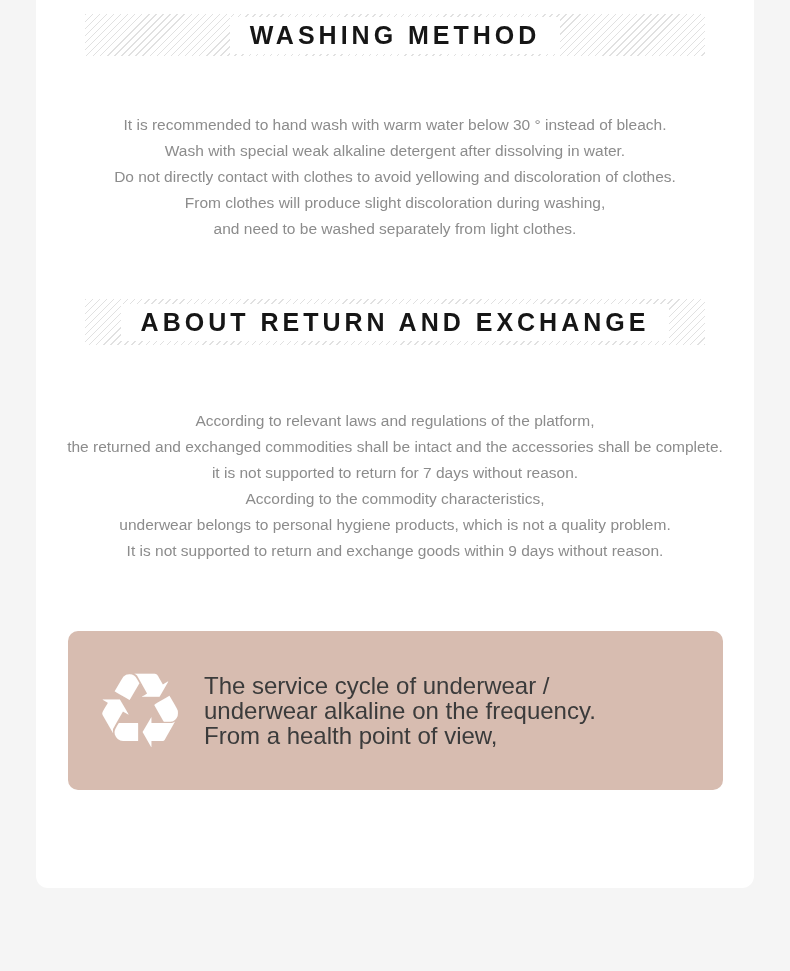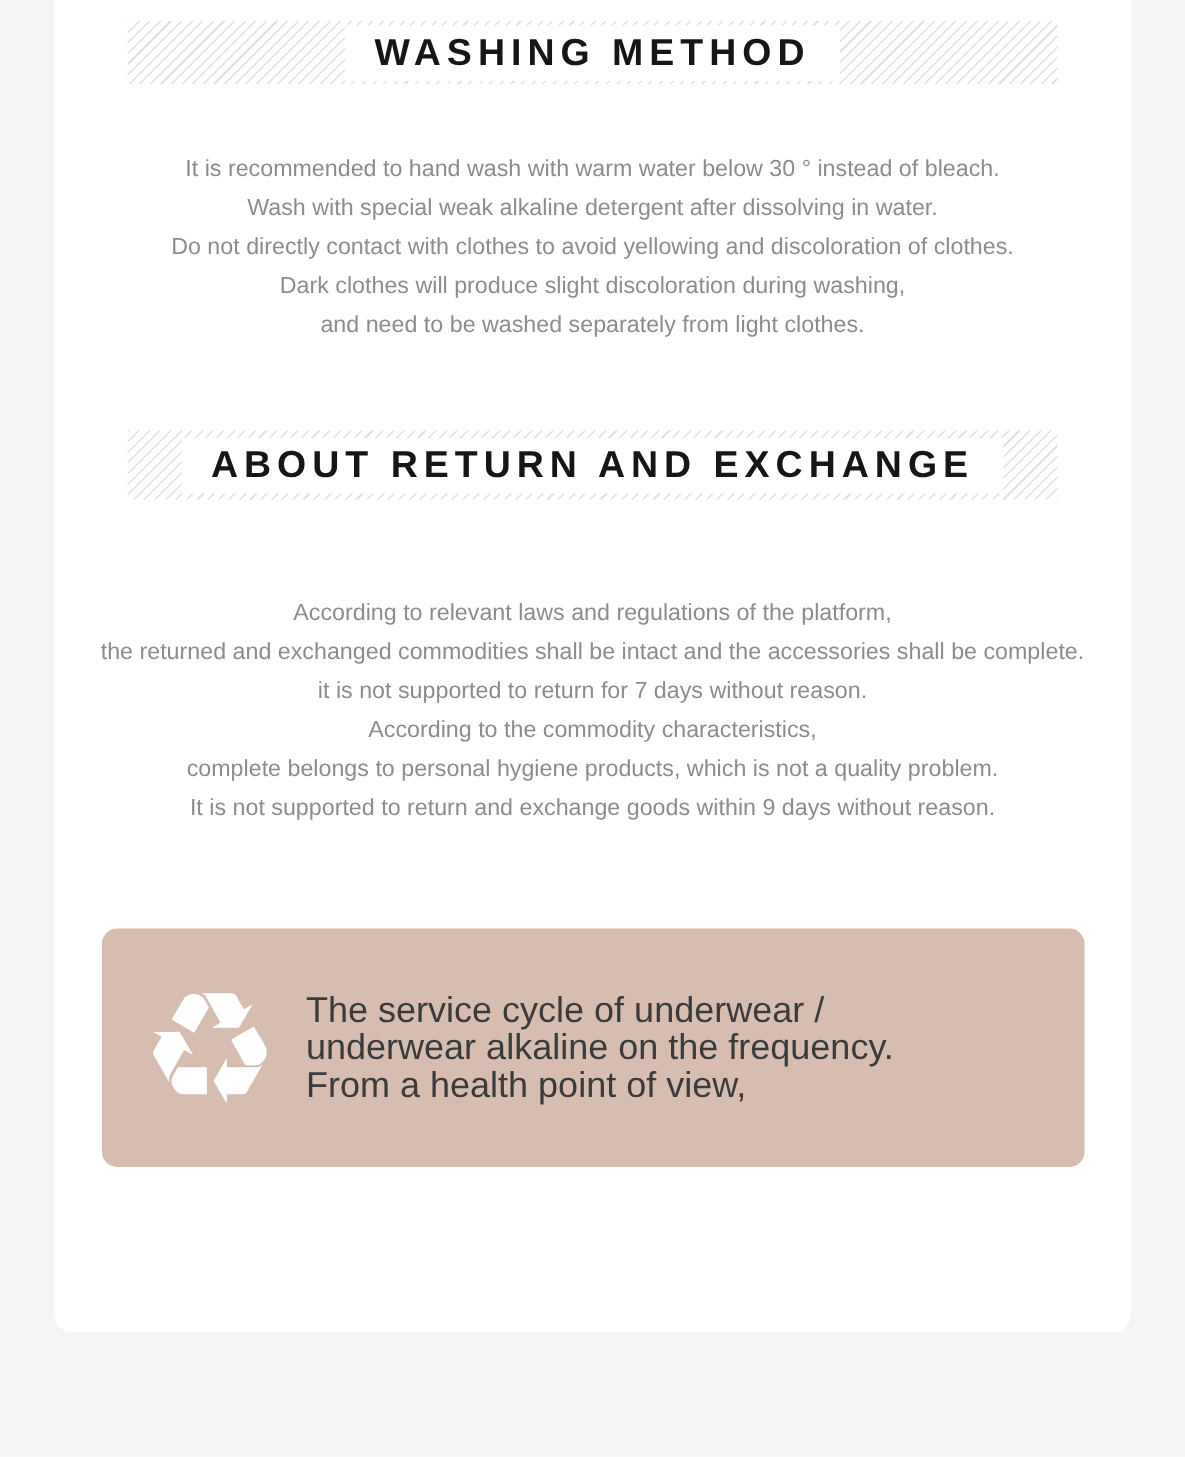--- a/index.html
+++ b/index.html
@@ -38,21 +38,21 @@
     color: #161616;
     white-space: nowrap;
   }
   
   .para {
     text-align: center;
     color: #8c8c8c;
     font-size: 15.5px;
     line-height: 26px;
   }
-  .para.first { margin-top: 44px; }
+  .para.first { margin-top: 56px; }
   .para.second { margin-top: 63px; }
   .para .line { white-space: nowrap; }
   
   .notice {
     margin: 67px 31px 0 32px;
     height: 159px;
     border-radius: 10px;
     background: #d7bcb0;
     display: flex;
     align-items: center;
@@ -83,34 +83,34 @@
 <div class="card">
 
   <div class="band">
     <span class="title">WASHING METHOD</span>
   </div>
 
   <div class="para first">
     <div class="line">It is recommended to hand wash with warm water below 30 ° instead of bleach.</div>
     <div class="line">Wash with special weak alkaline detergent after dissolving in water.</div>
     <div class="line">Do not directly contact with clothes to avoid yellowing and discoloration of clothes.</div>
-    <div class="line">Dark clothes will produce slight discoloration during washing,</div>
+    <div class="line">From clothes will produce slight discoloration during washing,</div>
     <div class="line">and need to be washed separately from light clothes.</div>
   </div>
 
   <div class="band second">
     <span class="title">ABOUT RETURN AND EXCHANGE</span>
   </div>
 
   <div class="para second">
     <div class="line">According to relevant laws and regulations of the platform,</div>
     <div class="line">the returned and exchanged commodities shall be intact and the accessories shall be complete.</div>
     <div class="line">it is not supported to return for 7 days without reason.</div>
     <div class="line">According to the commodity characteristics,</div>
-    <div class="line">complete belongs to personal hygiene products, which is not a quality problem.</div>
+    <div class="line">underwear belongs to personal hygiene products, which is not a quality problem.</div>
     <div class="line">It is not supported to return and exchange goods within 9 days without reason.</div>
   </div>
 
   <div class="notice" style="background-color: rgb(215, 188, 176);">
     <div class="icon-wrap">
       <span>♻</span>
     </div>
     <div class="text" style="color: rgb(59, 59, 59);">
       <div class="line">The service cycle of underwear /</div>
       <div class="line">underwear alkaline on the frequency.</div>

